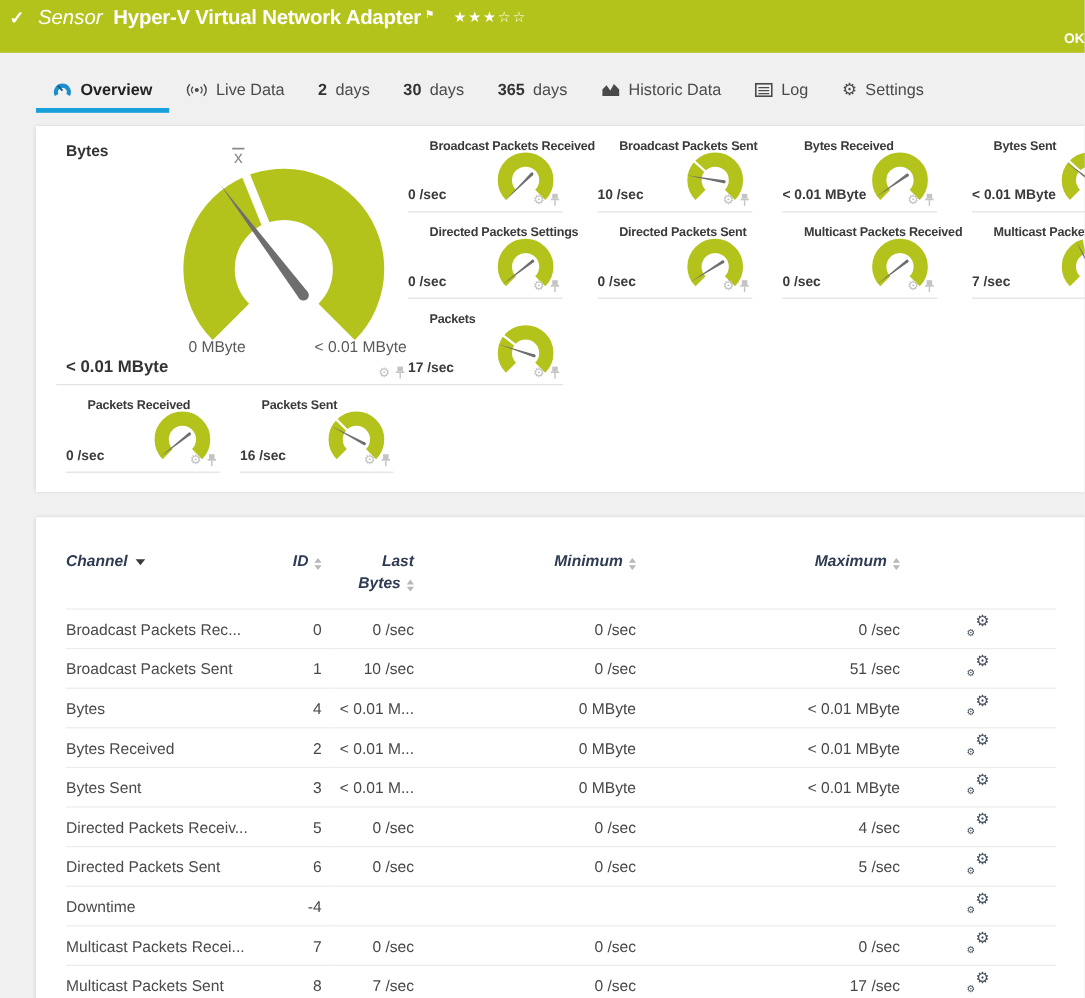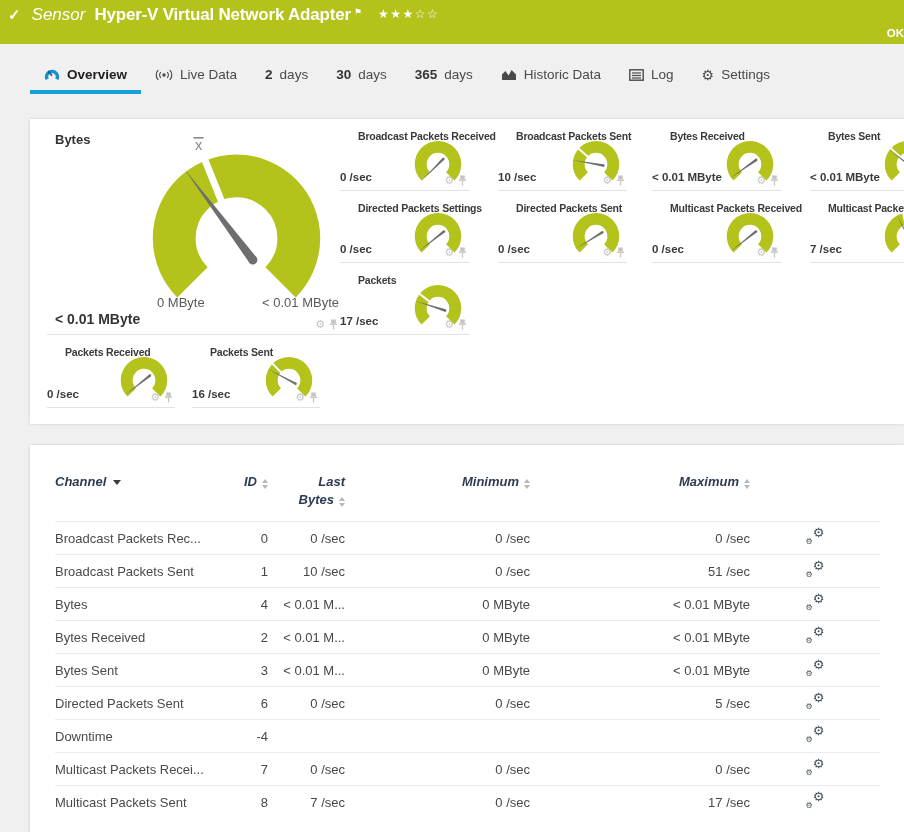--- a/index.html
+++ b/index.html
@@ -16,21 +16,21 @@
     color: #fff; padding: 5px 0 0 8px;
   }
   .topbar-line1 { display: flex; align-items: center; }
   .check-icon { font-size: 15px; font-weight: bold; margin-right: 11px; }
   .sensor-kind { font-style: italic; font-weight: 300; font-size: 17px; margin-right: 9px; }
   .sensor-title { font-weight: bold; font-size: 17px; letter-spacing: -0.2px; }
   .flag-icon { font-size: 9px; vertical-align: top; margin: -6px 0 0 3px; display: inline-block; }
   .stars { margin-left: 16px; font-size: 12px; letter-spacing: 1.5px; margin-top: -3px; }
   .status-ok { margin-left: 27px; font-size: 11.5px; font-weight: bold; margin-top: 2px; text-align: right; }
   
-  .tabbar { height: 75px; position: relative; padding-left: 45px; }
+  .tabbar { height: 61px; position: relative; padding-left: 45px; }
   .tabs { position: absolute; left: 30px; top: 16px; display: flex; align-items: flex-start; }
   .tab {
     display: flex; align-items: center; gap: 7px;
     padding: 7px 14px 12px 14px; font-size: 13.5px; color: #4a4a4a; cursor: pointer;
     white-space: nowrap;
   }
   .tab.active { border-bottom: 4px solid var(--blue, #18a0db); padding-bottom: 8px; color: #222; font-weight: bold; }
   .tab .num { font-weight: bold; color: #333; }
   .tab .gear-glyph { font-family: "DejaVu Sans", sans-serif; font-size: 14px; color: #4a4a4a; line-height: 1; }
   .tab svg { display: block; }
@@ -42,21 +42,21 @@
     grid-template-rows: 72px 72px 72px 73px;
     padding: 0 0 15px 8px;
     height: 305px;
   }
   .big-tile { grid-row: 1 / 4; grid-column: 1; position: relative; margin-left: 9px; border-bottom: 1px solid #e2e2e2; }
   .big-title { position: absolute; top: 13px; left: 8px; font-size: 13px; font-weight: bold; color: #333; }
   .big-gauge-holder { position: absolute; top: 18px; left: 92px; width: 195px; height: 183px; }
   .big-scale { position: absolute; bottom: 24px; left: 110px; width: 182px; display: flex; justify-content: space-between; font-size: 13px; color: #5a5a5a; }
   .big-value { position: absolute; bottom: 7px; left: 8px; font-size: 14px; font-weight: bold; color: #333; }
   .tile { position: relative; width: 129px; border-bottom: 1px solid #e2e2e2; }
-  .row4 { grid-column: 1; grid-row: 4; display: flex; gap: 17px; margin-left: 9px; }
+  .row4 { grid-column: 1; grid-row: 4; display: flex; gap: 17px; margin-left: 17px; }
   .row4 .tile { width: 128px; }
   .tile-title { position: absolute; top: 11px; left: 18px; font-size: 10.5px; font-weight: bold; color: #3a3a3a; white-space: nowrap; letter-spacing: -0.2px; }
   .tile-gauge { position: absolute; top: 17px; right: 4px; width: 54px; height: 51px; }
   .tile-value { position: absolute; bottom: 7px; left: 0; font-size: 11.5px; font-weight: bold; color: #3a3a3a; }
   .tile-icons { position: absolute; bottom: 4px; right: 2px; display: flex; gap: 4px; align-items: center; }
   .mini-gear { font-family: "DejaVu Sans", sans-serif; font-size: 11px; color: #c4c4c4; line-height: 1; cursor: pointer; }
   .pin-icon { display: block; cursor: pointer; }
   .gauge-svg { width: 100%; height: 100%; display: block; }
   
   .table-card { margin-top: 21px; padding: 14px 0 60px 25px; height: 420px; }
@@ -500,20 +500,33 @@
     <td class="cell-min">0 MByte</td>
     <td class="cell-max">&lt; 0.01 MByte</td>
     <td class="cell-icon">
       <span class="gears">
         <span class="g1">⚙</span>
         <span class="g2">⚙</span>
       </span>
     </td>
   </tr>
         <tr>
+    <td class="cell-channel">Directed Packets Receiv...</td>
+    <td class="cell-id">5</td>
+    <td class="cell-last">0 /sec</td>
+    <td class="cell-min">0 /sec</td>
+    <td class="cell-max">4 /sec</td>
+    <td class="cell-icon">
+      <span class="gears">
+        <span class="g1">⚙</span>
+        <span class="g2">⚙</span>
+      </span>
+    </td>
+  </tr>
+        <tr>
     <td class="cell-channel">Directed Packets Sent</td>
     <td class="cell-id">6</td>
     <td class="cell-last">0 /sec</td>
     <td class="cell-min">0 /sec</td>
     <td class="cell-max">5 /sec</td>
     <td class="cell-icon">
       <span class="gears">
         <span class="g1">⚙</span>
         <span class="g2">⚙</span>
       </span>

